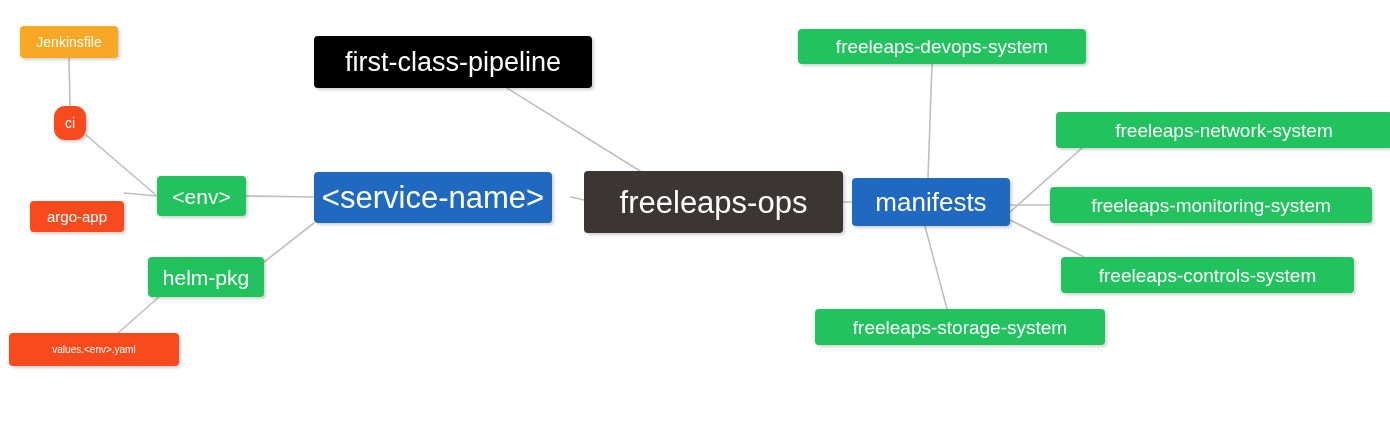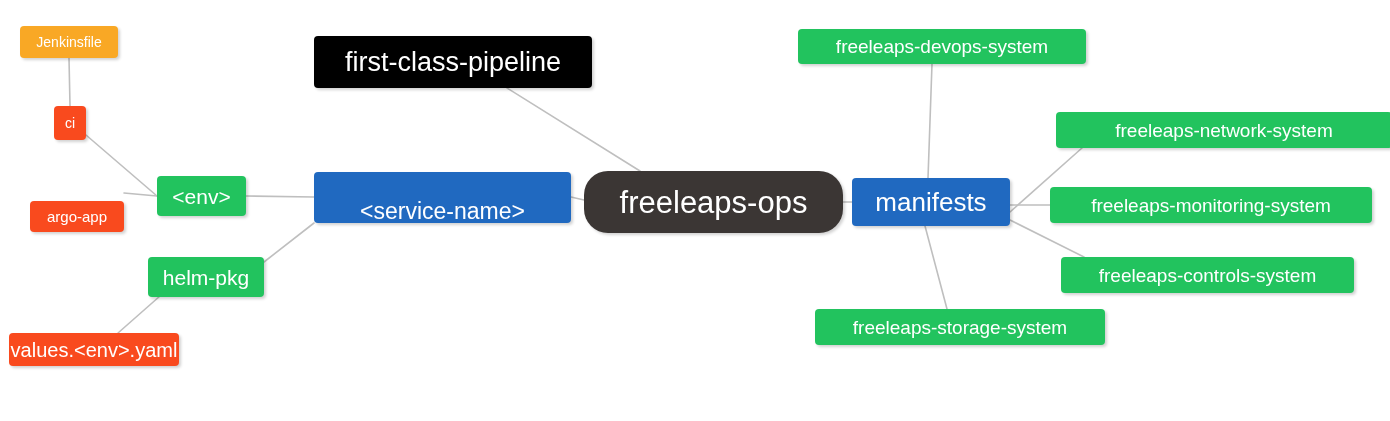--- a/index.html
+++ b/index.html
@@ -59,42 +59,42 @@
       <line x1="928" y1="178" x2="932" y2="64" stroke="#bfbfbf" stroke-width="1.6" stroke-linecap="round"></line>
       <line x1="1010" y1="212" x2="1082" y2="148" stroke="#bfbfbf" stroke-width="1.6" stroke-linecap="round"></line>
       <line x1="1010" y1="205" x2="1050" y2="205" stroke="#bfbfbf" stroke-width="1.6" stroke-linecap="round"></line>
       <line x1="1010" y1="220" x2="1084" y2="257" stroke="#bfbfbf" stroke-width="1.6" stroke-linecap="round"></line>
       <line x1="925" y1="226" x2="947" y2="309" stroke="#bfbfbf" stroke-width="1.6" stroke-linecap="round"></line>
     </svg>
   <div id="nodes">
       <div class="node" style="left: 20px; top: 26px; width: 98px; height: 32px; background: rgb(249, 168, 37); font-size: 14px;">
         <span class="node-label">Jenkinsfile</span>
       </div>
-      <div class="node" style="left: 54px; top: 106px; width: 32px; height: 34px; background: rgb(249, 74, 30); font-size: 14px;">
+      <div class="node" style="left: 54px; top: 106px; width: 32px; height: 34px; background: rgb(249, 74, 30); font-size: 14px; border-radius: 11px;">
         <span class="node-label">ci</span>
       </div>
       <div class="node" style="left: 30px; top: 177px; width: 94px; height: 31px; background: rgb(249, 74, 30); font-size: 15px; margin-top: 24px;">
         <span class="node-label">argo-app</span>
       </div>
       <div class="node" style="left: 157px; top: 176px; width: 89px; height: 40px; background: rgb(34, 195, 94); font-size: 21px;">
         <span class="node-label">&lt;env&gt;</span>
       </div>
       <div class="node" style="left: 148px; top: 257px; width: 116px; height: 40px; background: rgb(34, 195, 94); font-size: 21px;">
         <span class="node-label">helm-pkg</span>
       </div>
-      <div class="node" style="left: 9px; top: 333px; width: 170px; height: 33px; background: rgb(249, 74, 30); font-size: 20px; text-align: right;">
+      <div class="node" style="left: 9px; top: 333px; width: 170px; height: 33px; background: rgb(249, 74, 30); font-size: 10px; text-align: right;">
         <span class="node-label">values.&lt;env&gt;.yaml</span>
       </div>
       <div class="node" style="left: 314px; top: 36px; width: 278px; height: 52px; background: #000000; font-size: 27px;">
         <span class="node-label">first-class-pipeline</span>
       </div>
-      <div class="node" style="left: 314px; top: 172px; width: 257px; height: 51px; background: rgb(32, 105, 192); font-size: 23px; align-items: flex-end;">
+      <div class="node" style="left: 314px; top: 172px; width: 238px; height: 51px; background: rgb(32, 105, 192); font-size: 31px;">
         <span class="node-label">&lt;service-name&gt;</span>
       </div>
-      <div class="node" style="left: 584px; top: 171px; width: 259px; height: 62px; background: rgb(59, 54, 52); font-size: 31px; border-radius: 24px;">
+      <div class="node" style="left: 584px; top: 171px; width: 259px; height: 62px; background: rgb(59, 54, 52); font-size: 31px;">
         <span class="node-label">freeleaps-ops</span>
       </div>
       <div class="node" style="left: 852px; top: 178px; width: 158px; height: 48px; background: rgb(32, 105, 192); font-size: 26px; text-align: center;">
         <span class="node-label">manifests</span>
       </div>
       <div class="node" style="left: 798px; top: 29px; width: 288px; height: 35px; background: rgb(34, 195, 94); font-size: 19px;">
         <span class="node-label">freeleaps-devops-system</span>
       </div>
       <div class="node" style="left: 1056px; top: 112px; width: 336px; height: 36px; background: rgb(34, 195, 94); font-size: 19px;">
         <span class="node-label">freeleaps-network-system</span>

